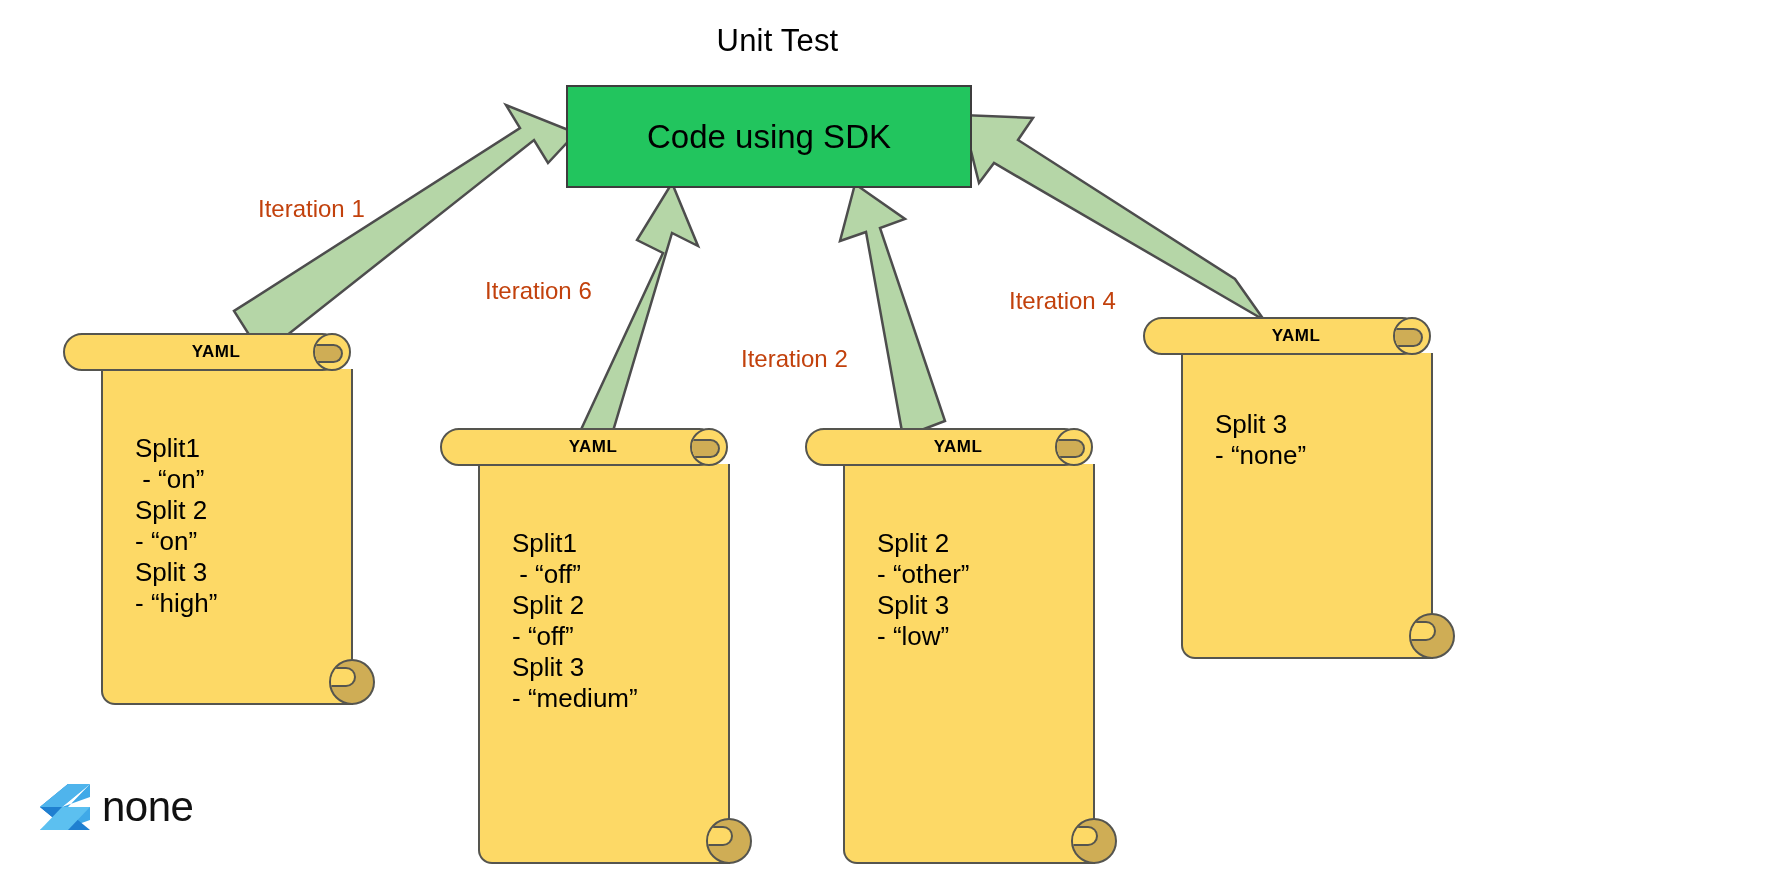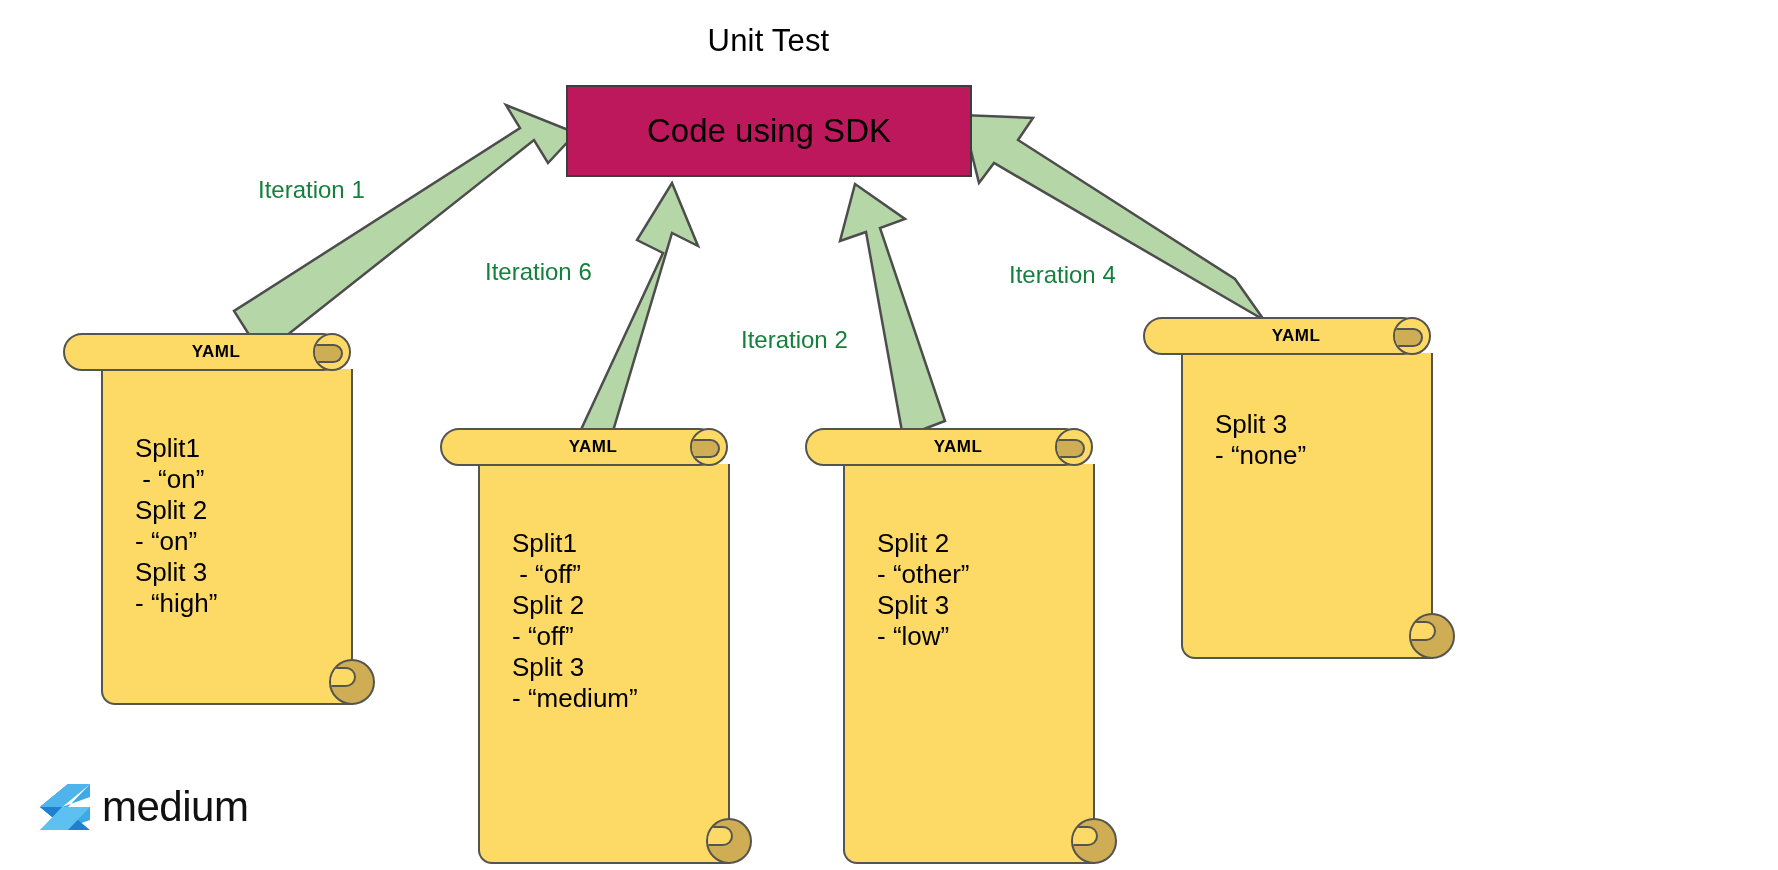--- a/index.html
+++ b/index.html
@@ -15,36 +15,36 @@
     position: relative;
     width: 1778px;
     height: 870px;
     overflow: hidden;
     background: #ffffff;
   }
   .abs { position: absolute; }
 
   
   #diagram-title {
-    left: 4px; top: 22px;
+    left: 13px; top: 22px;
     width: 1569px;
     text-align: center;
     font-size: 31px;
     line-height: 38px;
     color: #000;
     letter-spacing: .2px;
   }
   
   #diagram-title { text-indent: -40px; }
 
   
   #code-box {
     left: 566px; top: 85px;
-    width: 406px; height: 92px;
-    background: #be185d;
+    width: 406px; height: 103px;
+    background: #22c55e;
     border: 2px solid #3d3d3d;
     box-sizing: border-box;
     display: flex;
     align-items: center;
     justify-content: center;
   }
   #code-box .label {
     font-size: 33px;
     color: #000;
     line-height: 40px;
@@ -54,27 +54,28 @@
   #arrow-layer {
     left: 0; top: 0;
     width: 1778px; height: 870px;
     pointer-events: none;
   }
 
   
   .iter-label {
     font-size: 24px;
     line-height: 30px;
-    color: #15803d;
+    color: #c2410c;
     white-space: nowrap;
+    margin-top: 19px;
   }
   #iteration-1-label { left: 258px; top: 175px; }
   #iteration-2-label { left: 485px; top: 257px; }
   #iteration-3-label { left: 741px; top: 325px; }
-  #iteration-4-label { left: 1009px; top: 260px; }
+  #iteration-4-label { left: 1009px; top: 267px; }
 
   
   .scroll { position: absolute; }
 
   .scroll .header-bar {
     position: absolute;
     left: 0; top: 0;
     height: 38px;
     background: #fdd966;
     border: 2px solid #55554f;
@@ -265,16 +266,16 @@
   <div class="abs" id="split-logo">
     <svg width="58" height="54" viewBox="0 0 58 54">
       <polygon points="4,27 32,4 32,17 17,27 32,37 32,50" fill="#1a6fc4"></polygon>
       <polygon points="4,27 32,4 54,4 26,27" fill="#4fb4ec"></polygon>
       <polygon points="26,27 54,27 32,50 4,50" fill="#4fb4ec" opacity="0"></polygon>
       <polygon points="54,4 54,17 26,27 54,27 54,40 26,50 4,50 32,27" fill="#3fa9e8"></polygon>
       <polygon points="32,4 54,4 26,27 4,27" fill="#4fb4ec"></polygon>
       <polygon points="4,27 26,27 54,50 32,50" fill="#1f7fd0"></polygon>
       <polygon points="26,27 54,27 32,50 4,50" fill="#5cc0f0"></polygon>
     </svg>
-    <span class="wordmark">medium</span>
+    <span class="wordmark">none</span>
   </div>
 
 </div>
 
 </body></html>

